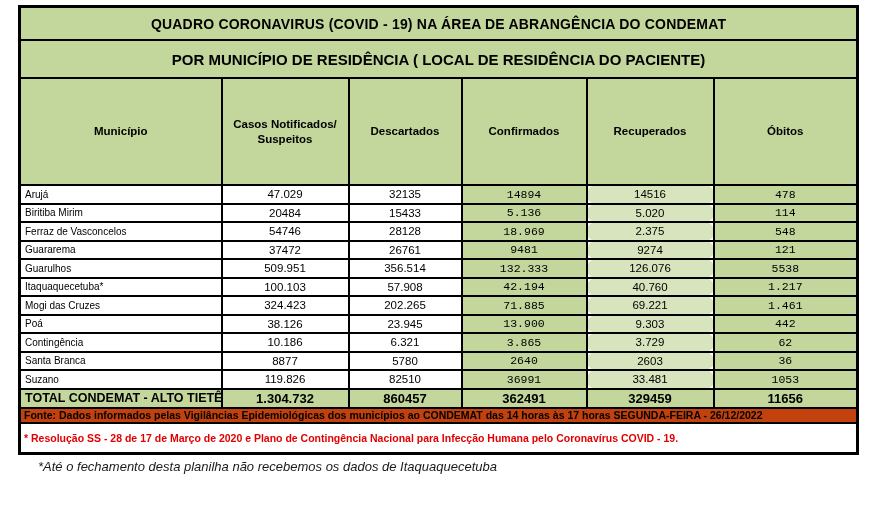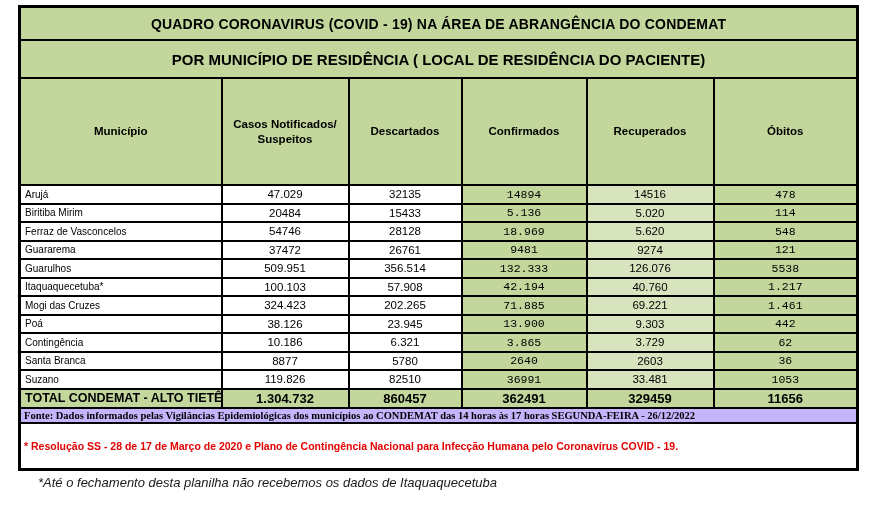--- a/index.html
+++ b/index.html
@@ -26,34 +26,34 @@
   }
   tr.row-head th {
     height:105px; background:var(--header-green, #c3d69b);
     font-size:11.5px; font-weight:bold; text-align:center;
     white-space:pre-line; line-height:1.25;
   }
   tr.row-data td { height:16.5px; background:#ffffff; }
   td.name { font-size:10px; text-align:left; white-space:nowrap; }
   td.num  { font-size:11.5px; text-align:center; }
   td.c-green { background:var(--cell-green, #c3d69b) !important;font-family:Liberation Mono, monospace; }
-  td.c-light { background:var(--cell-light-green, #d7e4bd) !important; }
+  td.c-light { background:var(--cell-light-green, #d7e4bd) !important;border-radius:9px; }
   tr.row-total td {
     height:17px; background:var(--header-green, #c3d69b);
     font-weight:bold;
   }
   tr.row-total td.name { font-size:12.5px; }
   tr.row-total td.num  { font-size:13px; }
   tr.row-fonte td {
-    height:13px; background:#c4b5fd; font-size:10.5px; font-weight:bold;
-    text-align:left; white-space:nowrap; padding:0 3px;font-family:Liberation Serif, serif;
+    height:13px; background:#c2410c; font-size:10.5px; font-weight:bold;
+    text-align:left; white-space:nowrap; padding:0 3px;
   }
   tr.row-resol td {
     height:11px; background:#fff; font-size:10.5px; font-weight:bold;
-    color:var(--alert-red, #e30000); text-align:left; white-space:nowrap; padding:16px 3px;
+    color:var(--alert-red, #e30000); text-align:left; white-space:nowrap; padding:8px 3px;
   }
   .note {
     margin:4px 0 0 20px; font-size:13px; font-style:italic; color:#1a1a1a;
   }
 </style>
 </head>
 <body>
 
 <div class="wrap">
   <table class="covid">
@@ -96,21 +96,21 @@
         <td class="num">15433</td>
         <td class="num c-green">5.136</td>
         <td class="num c-light">5.020</td>
         <td class="num c-green">114</td>
       </tr>
       <tr class="row-data">
         <td class="name">Ferraz de Vasconcelos</td>
         <td class="num">54746</td>
         <td class="num">28128</td>
         <td class="num c-green">18.969</td>
-        <td class="num c-light">5.620</td>
+        <td class="num c-light">2.375</td>
         <td class="num c-green">548</td>
       </tr>
       <tr class="row-data">
         <td class="name">Guararema</td>
         <td class="num">37472</td>
         <td class="num">26761</td>
         <td class="num c-green">9481</td>
         <td class="num c-light">9274</td>
         <td class="num c-green">121</td>
       </tr>

